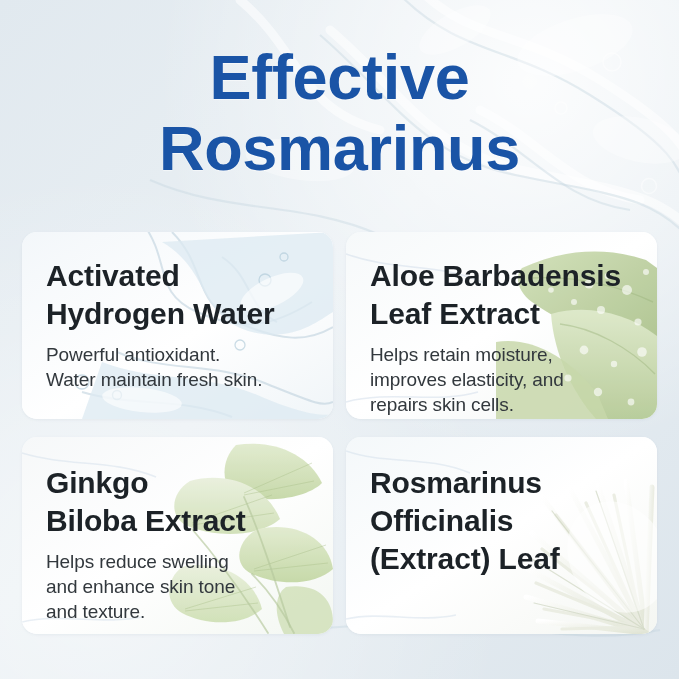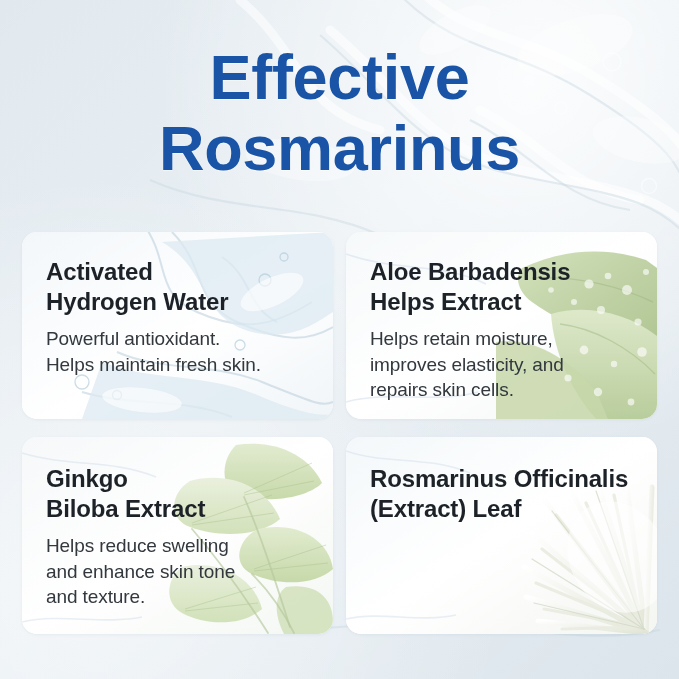--- a/index.html
+++ b/index.html
@@ -69,21 +69,21 @@
     pointer-events: none;
   }
   .card-art svg { position: absolute; inset: 0; width: 100%; height: 100%; }
   .card-body {
     position: relative;
     z-index: 3;
     padding: 25px 22px 0 24px;
   }
   .card-title {
     color: #1c2227;
-    font-size: 24px;
+    font-size: 30px;
     font-weight: bold;
     line-height: 1.26;
     letter-spacing: -0.15px;
     margin: 0 0 9px 0;
     white-space: pre-line;
   }
   .card-desc {
     color: #32383d;
     font-size: 19px;
     font-weight: normal;
@@ -185,21 +185,21 @@
           <g fill="#ffffff" fill-opacity="0.6">
             <ellipse cx="250" cy="60" rx="34" ry="14" transform="rotate(-25 250 60)"></ellipse>
             <ellipse cx="120" cy="168" rx="40" ry="12" transform="rotate(6 120 168)"></ellipse>
           </g>
         </svg>
       </div>
       <div class="card-body">
         <h3 class="card-title">Activated
 Hydrogen Water</h3>
         <p class="card-desc">Powerful antioxidant.
-Helps maintain fresh skin.</p>
+Water maintain fresh skin.</p>
       </div>
     </div>
 
     <div class="card card-r1">
       <div class="card-art">
         <svg viewBox="0 0 311 187" preserveAspectRatio="none" aria-hidden="true">
           <defs>
             <linearGradient id="c2g" x1="0" y1="0" x2="1" y2="1">
               <stop offset="0%" stop-color="#f6f9fa"></stop>
               <stop offset="50%" stop-color="#ffffff"></stop>
@@ -241,21 +241,21 @@
             <circle cx="300" cy="40" r="3"></circle>
           </g>
           <g fill="none" stroke="#cfdce9" stroke-opacity="0.5" stroke-width="1.6">
             <path d="M0 22 C 50 40, 95 30, 140 52"></path>
             <path d="M0 170 C 45 158, 90 172, 132 160"></path>
           </g>
         </svg>
       </div>
       <div class="card-body">
         <h3 class="card-title">Aloe Barbadensis
-Helps Extract</h3>
+Leaf Extract</h3>
         <p class="card-desc">Helps retain moisture,
 improves elasticity, and
 repairs skin cells.</p>
       </div>
     </div>
 
     <div class="card card-r2">
       <div class="card-art">
         <svg viewBox="0 0 311 197" preserveAspectRatio="none" aria-hidden="true">
           <defs>

